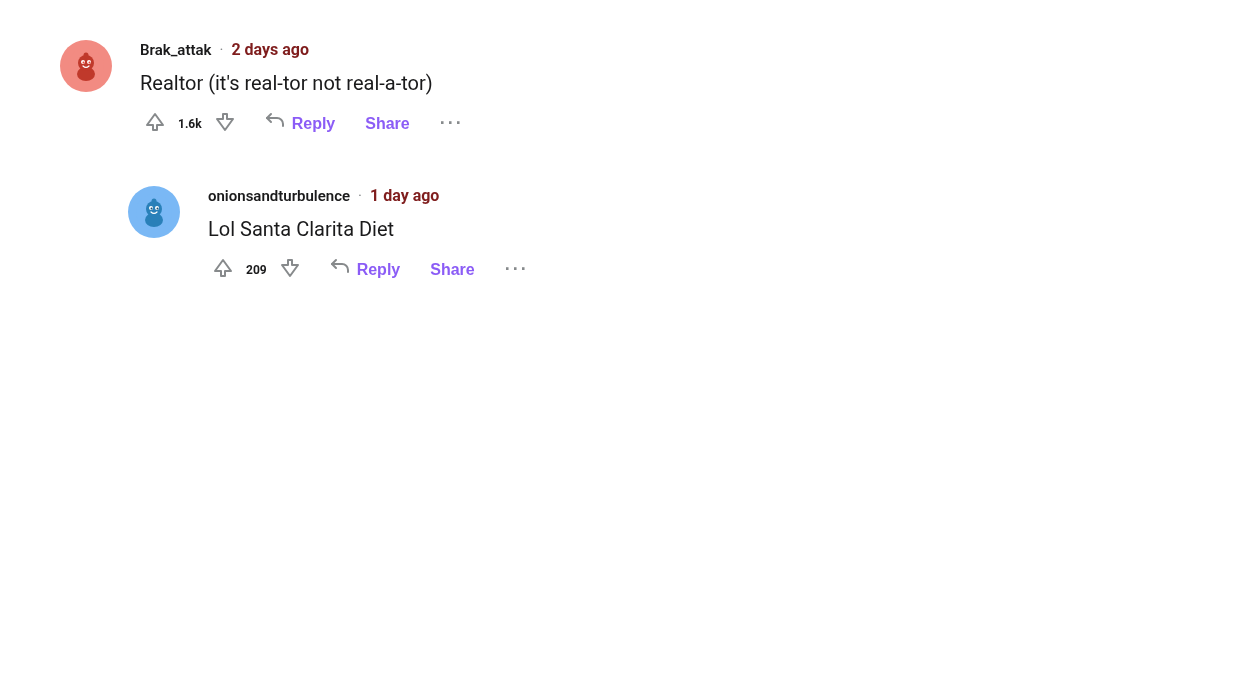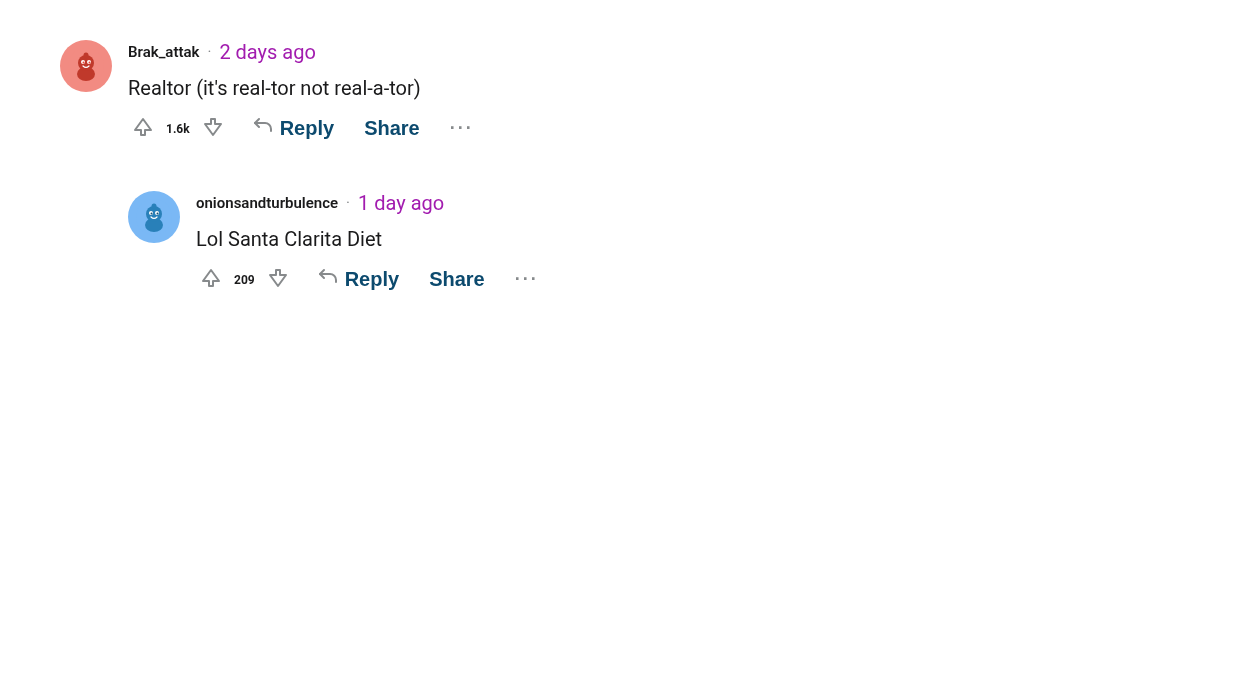--- a/index.html
+++ b/index.html
@@ -17,21 +17,21 @@
     .comments-container {
       width: 100%;
       display: flex;
       flex-direction: column;
       gap: 30px;
     }
 
     .comment {
       display: flex;
       flex-direction: row;
-      gap: 16px;
+      gap: 28px;
       align-items: flex-start;
     }
 
     .avatar {
       width: 52px;
       height: 52px;
       border-radius: 50%;
       flex-shrink: 0;
       display: flex;
       align-items: center;
@@ -70,22 +70,23 @@
       font-weight: 600;
       color: #1a1a1b;
     }
 
     .separator {
       color: #878a8c;
       font-size: 15px;
     }
 
     .timestamp {
-      font-size: 20px;
-      color: #a21caf;
+      font-size: 16px;
+      color: #7f1d1d;
+      font-weight: bold;
     }
 
     .comment-text {
       font-size: 20px;
       color: #1a1a1b;
       line-height: 1.4;
     }
 
     .comment-actions {
       display: flex;
@@ -123,23 +124,23 @@
       align-items: center;
       gap: 6px;
       background: none;
       border: none;
       cursor: pointer;
       padding: 4px 6px;
       color: #878a8c;
     }
 
     .action-label {
-      font-size: 20px;
+      font-size: 16px;
       font-weight: 700;
-      color: #0c4a6e;
+      color: #8b5cf6;
     }
 
     .dots-btn {
       background: none;
       border: none;
       cursor: pointer;
       font-size: 18px;
       color: #878a8c;
       font-weight: 700;
       padding: 4px 6px;

